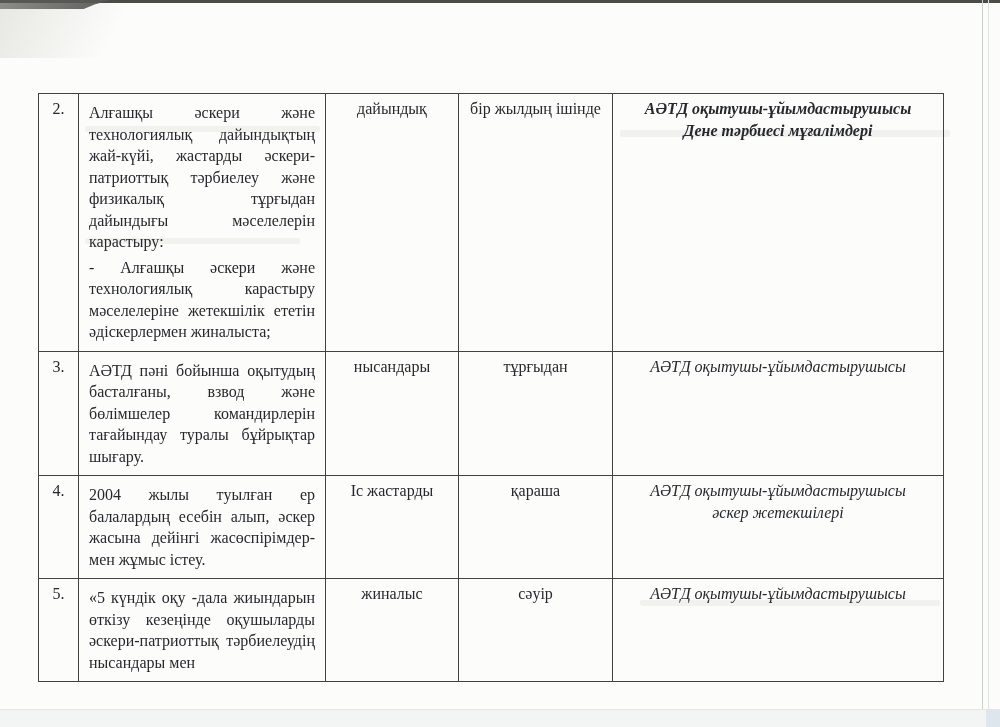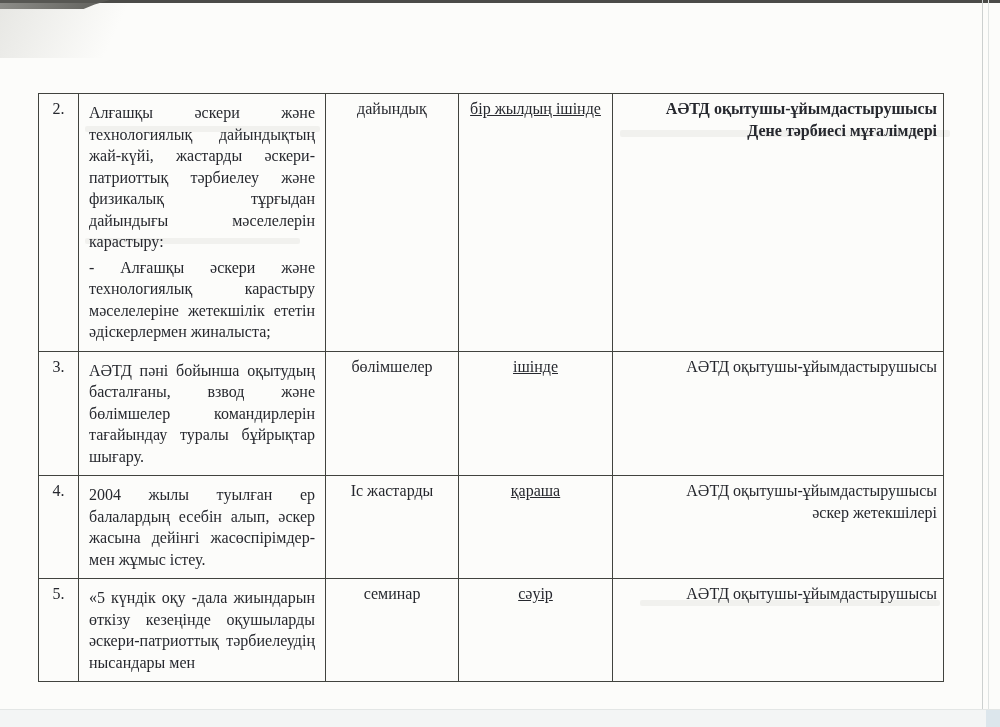--- a/index.html
+++ b/index.html
@@ -79,22 +79,22 @@
   table.doc-table td {
     border: 1.6px solid #41433e;
     vertical-align: top;
     padding: 4px 6px;
     overflow: hidden;
   }
   td.cell-num { text-align: center; }
   td.cell-activity { text-align: justify; }
   td.cell-activity p { margin: 4px; }
   td.cell-form { text-align: center; }
-  td.cell-time { text-align: center; text-decoration: underline; }
-  td.cell-resp { text-align: right; padding-left: 9px; }
+  td.cell-time { text-align: center; }
+  td.cell-resp { text-align: center; padding-left: 9px; font-style: italic; }
   td.cell-resp div { margin: 0; }
   td.resp-offset-30 { padding-top: 32px; }
   td.resp-offset-42 { padding-top: 44px; }
   .semibold { font-weight: bold; }
 </style>
 </head>
 <body>
 
 <div class="scan-top-line"></div>
 <div class="scan-top-corner"></div>
@@ -130,22 +130,22 @@
       <div>АӘТД оқытушы-ұйымдастырушысы</div>
       <div>Дене тәрбиесі мұғалімдері</div>
     </td>
   </tr>
 
   <tr style="height:115px;">
     <td class="cell-num">3.</td>
     <td class="cell-activity">
       <p>АӘТД пәні бойынша оқытудың басталғаны, взвод және бөлімшелер командирлерін тағайындау туралы бұйрықтар шығару.</p>
     </td>
-    <td class="cell-form">бөлімшелер</td>
-    <td class="cell-time">ішінде</td>
+    <td class="cell-form">нысандары</td>
+    <td class="cell-time">тұрғыдан</td>
     <td class="cell-resp">
       <div>АӘТД оқытушы-ұйымдастырушысы</div>
     </td>
   </tr>
 
   <tr style="height:103px;">
     <td class="cell-num">4.</td>
     <td class="cell-activity">
       <p>2004 жылы туылған ер балалардың есебін алып, әскер жасына дейінгі жасөспірімдер-мен жұмыс істеу.</p>
     </td>
@@ -155,20 +155,20 @@
       <div>АӘТД оқытушы-ұйымдастырушысы</div>
       <div>әскер жетекшілері</div>
     </td>
   </tr>
 
   <tr style="height:89px;">
     <td class="cell-num">5.</td>
     <td class="cell-activity">
       <p>«5 күндік оқу -дала жиындарын өткізу кезеңінде оқушыларды әскери-патриоттық тәрбиелеудің нысандары мен</p>
     </td>
-    <td class="cell-form">семинар</td>
+    <td class="cell-form">жиналыс</td>
     <td class="cell-time">сәуір</td>
     <td class="cell-resp resp-offset-42">
       <div>АӘТД оқытушы-ұйымдастырушысы</div>
     </td>
   </tr>
 </tbody>
   </table>
 
 </body></html>

